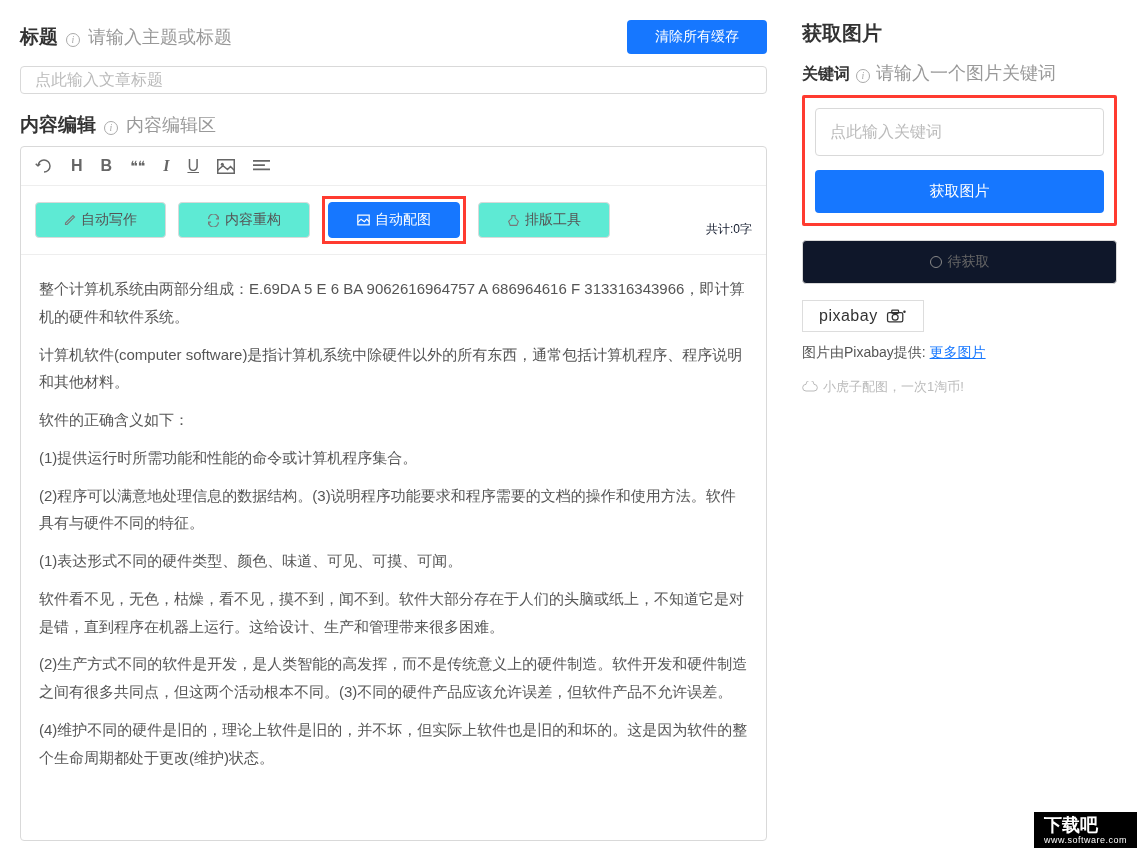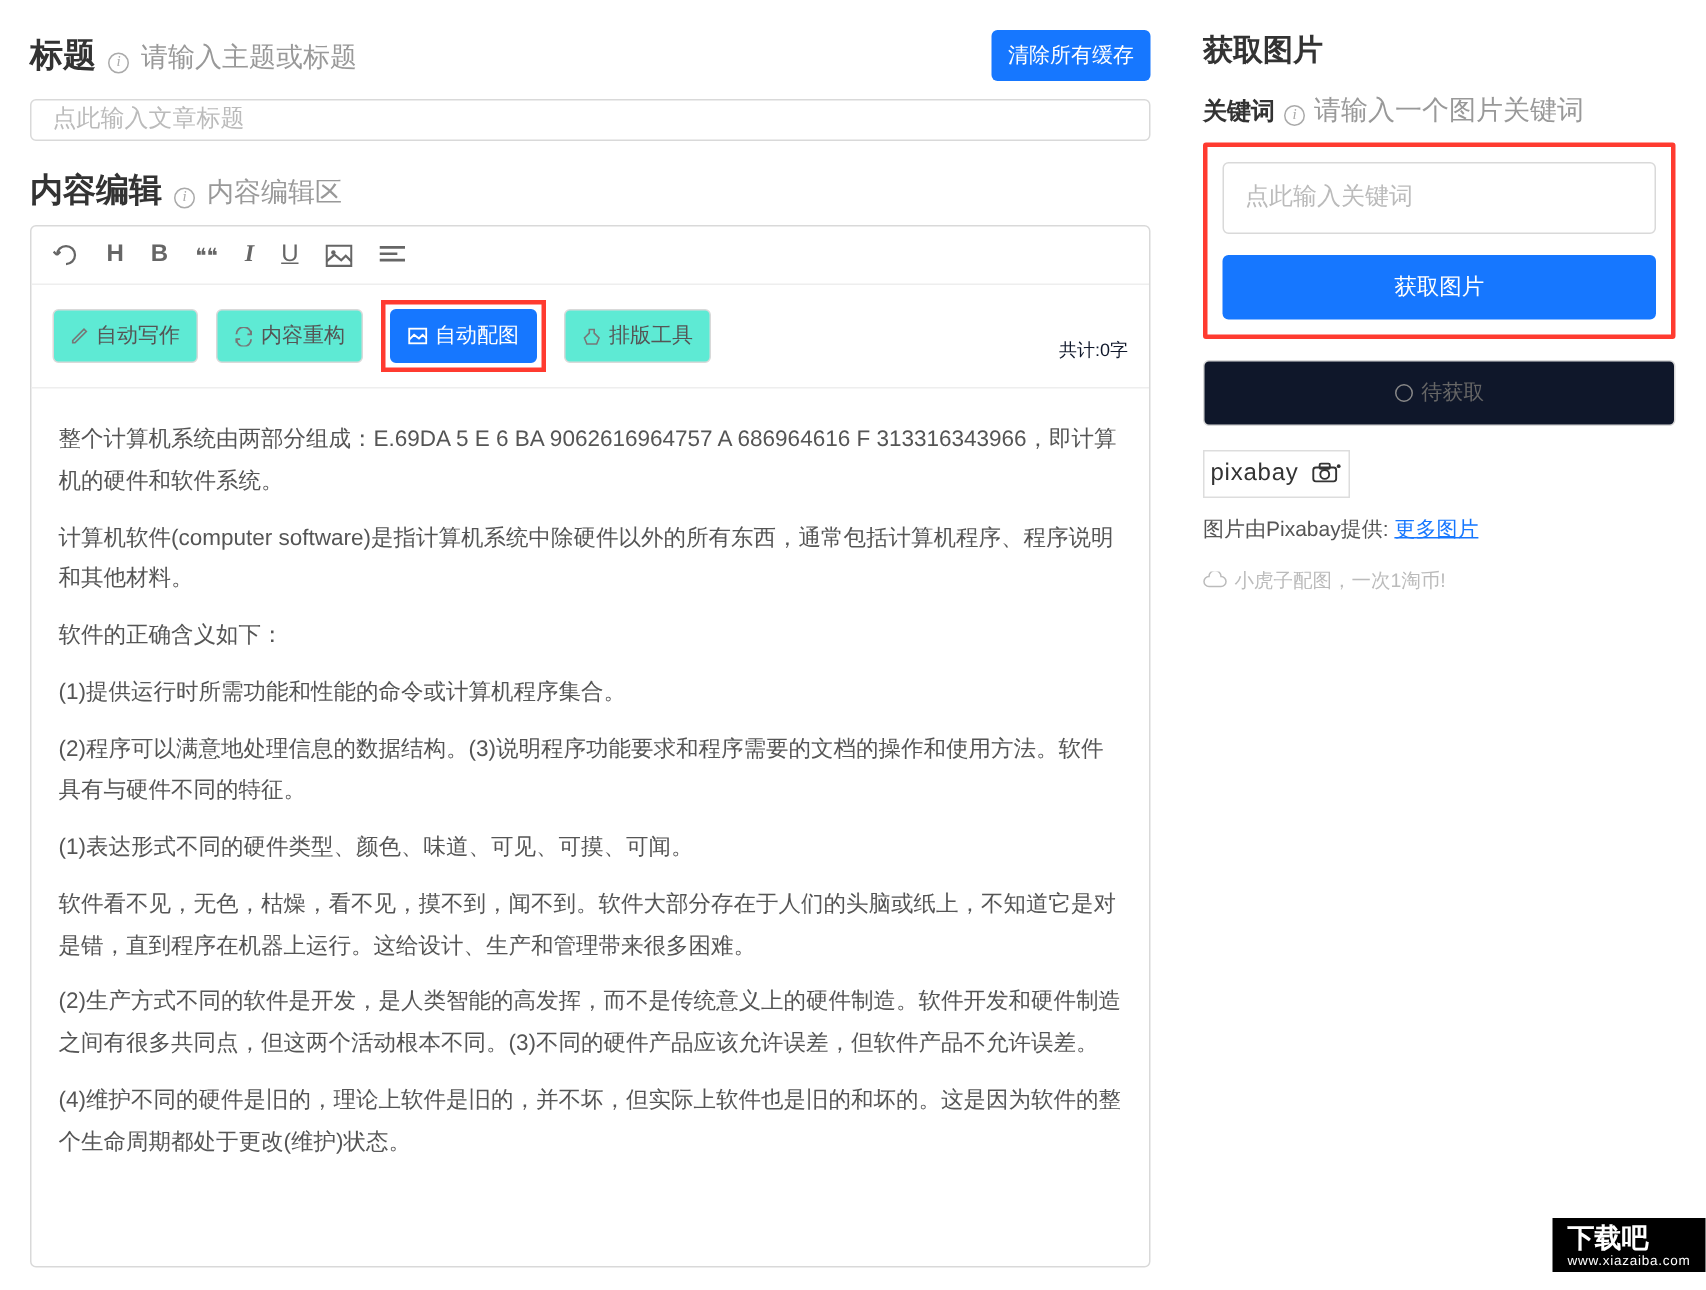--- a/index.html
+++ b/index.html
@@ -3,25 +3,25 @@
 <meta charset="utf-8">
 <style>
 * { box-sizing: border-box; margin: 0; padding: 0; }
 body { font-family: -apple-system, "Microsoft YaHei", "PingFang SC", sans-serif; background: #fff; color: #333; font-size: 14px; }
 .container { display: flex; width: 1137px; height: 860px; }
 .main { flex: 1; padding: 20px; min-width: 0; }
 .sidebar { width: 350px; padding: 20px 20px 20px 15px; }
 
 .section-header { display: flex; align-items: center; justify-content: space-between; margin-bottom: 12px; }
 .section-left { display: flex; align-items: baseline; gap: 8px; }
-.section-title { font-size: 22px; font-weight: 600; color: #333; }
+.section-title { font-size: 19px; font-weight: 600; color: #333; }
 .hint-icon { display: inline-flex; align-items: center; justify-content: center; width: 14px; height: 14px; border: 1px solid #aaa; border-radius: 50%; font-size: 10px; color: #aaa; font-style: italic; font-family: serif; }
 .hint-text { color: #999; font-size: 18px; }
 
-.btn { border: none; border-radius: 4px; padding: 8px 11px; font-size: 14px; cursor: pointer; display: inline-flex; align-items: center; gap: 5px; }
+.btn { border: none; border-radius: 4px; padding: 8px 28px; font-size: 14px; cursor: pointer; display: inline-flex; align-items: center; gap: 5px; }
 .btn-primary { background: #1677ff; color: #fff; }
 .btn-outline { background: #5eead4; border: 1px solid #d9d9d9; color: #555; }
 .btn-outline-active { background: #1677ff; color: #fff; border: 1px solid #1677ff; }
 .btn-block { width: 100%; justify-content: center; padding: 12px; font-size: 15px; }
 
 .text-input { width: 100%; border: 1px solid #d9d9d9; border-radius: 4px; padding: 4px 14px; font-size: 16px; color: #333; outline: none; }
 .text-input::placeholder { color: #bbb; }
 
 .editor-wrap { border: 1px solid #d9d9d9; border-radius: 4px; overflow: hidden; margin-top: 8px; }
 .toolbar-row1 { padding: 10px 14px; border-bottom: 1px solid #eee; display: flex; gap: 18px; align-items: center; }
@@ -35,21 +35,21 @@
 .side-title { font-size: 20px; font-weight: 600; margin-bottom: 14px; }
 .kw-label-row { display: flex; align-items: baseline; gap: 6px; margin-bottom: 10px; }
 .kw-label { font-size: 16px; font-weight: 600; }
 
 .kw-block { border: 3px solid #ff3b30; padding: 10px; border-radius: 2px; }
 .kw-block .text-input { margin-bottom: 14px; padding: 14px; }
 
 .pending-btn { width: 100%; margin-top: 14px; background: #0f172a; border: 1px solid #d9d9d9; padding: 12px; border-radius: 4px; color: #666; display: flex; align-items: center; justify-content: center; gap: 6px; cursor: default; }
 .pending-circle { width: 12px; height: 12px; border: 1.5px solid #888; border-radius: 50%; }
 
-.pixabay-logo { margin-top: 16px; border: 1px solid #ddd; display: inline-block; padding: 6px 4px; font-size: 16px; font-weight: 400; letter-spacing: 0.5px; font-family: Arial, sans-serif; }
+.pixabay-logo { margin-top: 16px; border: 1px solid #ddd; display: inline-block; padding: 6px 16px; font-size: 16px; font-weight: 400; letter-spacing: 0.5px; font-family: Arial, sans-serif; }
 .pixabay-cam { margin-left: 2px; }
 
 .provider-line { margin-top: 12px; color: #555; font-size: 14px; }
 .provider-line a { color: #1677ff; text-decoration: underline; }
 
 .footer-note { margin-top: 16px; color: #bbb; font-size: 13px; display: flex; align-items: center; gap: 5px; }
 .cloud-icon { color: #bbb; }
 
 .watermark { position: fixed; right: 0; bottom: 12px; background: #000; color: #fff; font-size: 18px; padding: 4px 10px 2px; font-family: "SimHei","Microsoft YaHei",sans-serif; font-weight: bold; line-height: 1.1; }
 .watermark small { display: block; font-size: 9px; text-align: right; font-weight: normal; letter-spacing: 0.5px; }
@@ -192,14 +192,14 @@
       <svg class="cloud-icon" width="16" height="12" viewBox="0 0 24 16">
           <path d="M6 14 A5 5 0 0 1 6 4 A6 6 0 0 1 18 4 A5 5 0 0 1 18 14 Z" fill="none" stroke="#bbb" stroke-width="1.5"></path>
         </svg>
       <span>小虎子配图，一次1淘币!</span>
     </div>
   </div>
 </div>
 
 <div class="watermark">
   <span>下载吧</span>
-  <small>www.xiazaiba.com</small>
+  <small>www.software.com</small>
 </div>
 
 </body></html>

